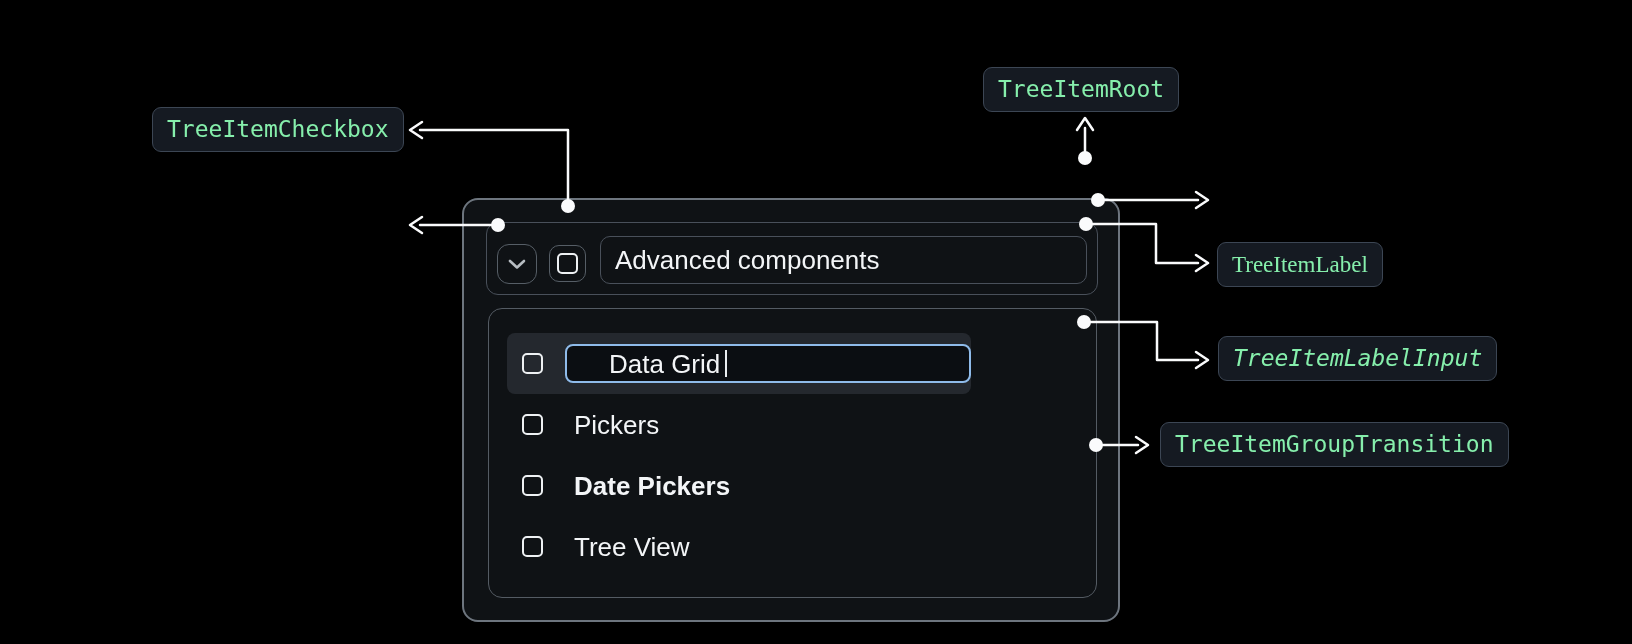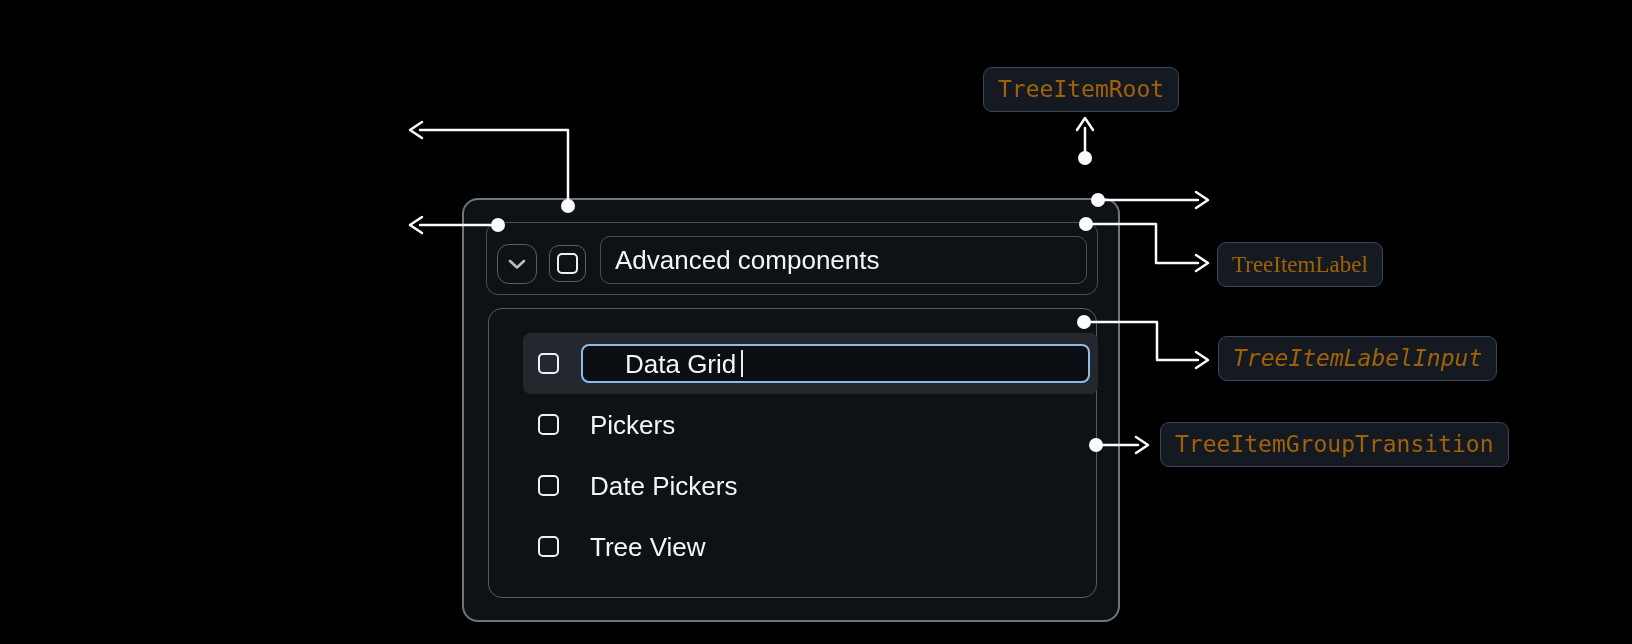--- a/index.html
+++ b/index.html
@@ -35,36 +35,36 @@
     left:600px;top:196px;width:487px;height:48px;
     border:1.5px solid #49505a;border-radius:10px;
     display:flex;align-items:center;padding-left:14px;
   }
   .item-text{color:#f3f5f7;font-size:26px;line-height:1;white-space:nowrap;}
   .group-box{
     left:488px;top:268px;width:609px;height:290px;
     border:1.5px solid #545b63;border-radius:14px;
   }
   .tree-row{
-    position:absolute;left:34px;width:575px;height:61px;
+    position:absolute;left:18px;width:464px;height:61px;
     display:flex;align-items:center;box-sizing:border-box;
   }
   .tree-row .cbx{margin-left:15px;}
   .tree-row .item-text{margin-left:31px;}
   .row-highlight{background:#24282e;border-radius:8px;}
   .label-input{
     margin-left:22px;height:39px;width:509px;box-sizing:border-box;
     background:#0b0e12;border:2px solid #8fbbea;border-radius:8px;
     display:flex;align-items:center;padding-left:11px;
   }
   .caret{width:2px;height:27px;background:#e9edf0;margin-left:5px;}
   
   .badge{
     position:absolute;background:#151a22;border:1.5px solid #3c4654;border-radius:9px;
-    color:#a16207;font-family:"DejaVu Sans Mono",monospace;font-size:23px;line-height:27px;
+    color:#86efac;font-family:"DejaVu Sans Mono",monospace;font-size:23px;line-height:27px;
     padding:8px 14px;white-space:nowrap;box-sizing:border-box;
   }
   
   .overlay{position:absolute;left:0;top:0;width:1632px;height:644px;pointer-events:none;}
 </style>
 </head>
 <body>
 
 <div class="stage">
 
@@ -96,21 +96,21 @@
         <span class="item-text">Data Grid</span>
         <span class="caret"></span>
       </div>
     </div>
 
     <div class="tree-row" style="top:85px;">
       <span class="cbx"></span>
       <span class="item-text">Pickers</span>
     </div>
 
-    <div class="tree-row" style="top:146px;">
+    <div class="tree-row" style="top:146px;font-weight:bold;">
       <span class="cbx"></span>
       <span class="item-text">Date Pickers</span>
     </div>
 
     <div class="tree-row" style="top:207px;text-align:right;">
       <span class="cbx"></span>
       <span class="item-text">Tree View</span>
     </div>
   </div>
 
@@ -142,18 +142,19 @@
       <circle cx="568" cy="206" r="7"></circle>
       <circle cx="498" cy="225" r="7"></circle>
       <circle cx="1085" cy="158" r="7"></circle>
       <circle cx="1098" cy="200" r="7"></circle>
       <circle cx="1086" cy="224" r="7"></circle>
       <circle cx="1084" cy="322" r="7"></circle>
       <circle cx="1096" cy="445" r="7"></circle>
     </g>
   </svg>
 
+  <div class="badge" style="left:152px;top:107px;">TreeItemCheckbox</div>
   <div class="badge" style="left:983px;top:67px;">TreeItemRoot</div>
   <div class="badge" style="left:1217px;top:242px;font-family:Liberation Serif, serif;">TreeItemLabel</div>
   <div class="badge" style="left:1218px;top:336px;font-style:italic;">TreeItemLabelInput</div>
   <div class="badge" style="left:1160px;top:422px;">TreeItemGroupTransition</div>
 
 </div>
 
 </body></html>

